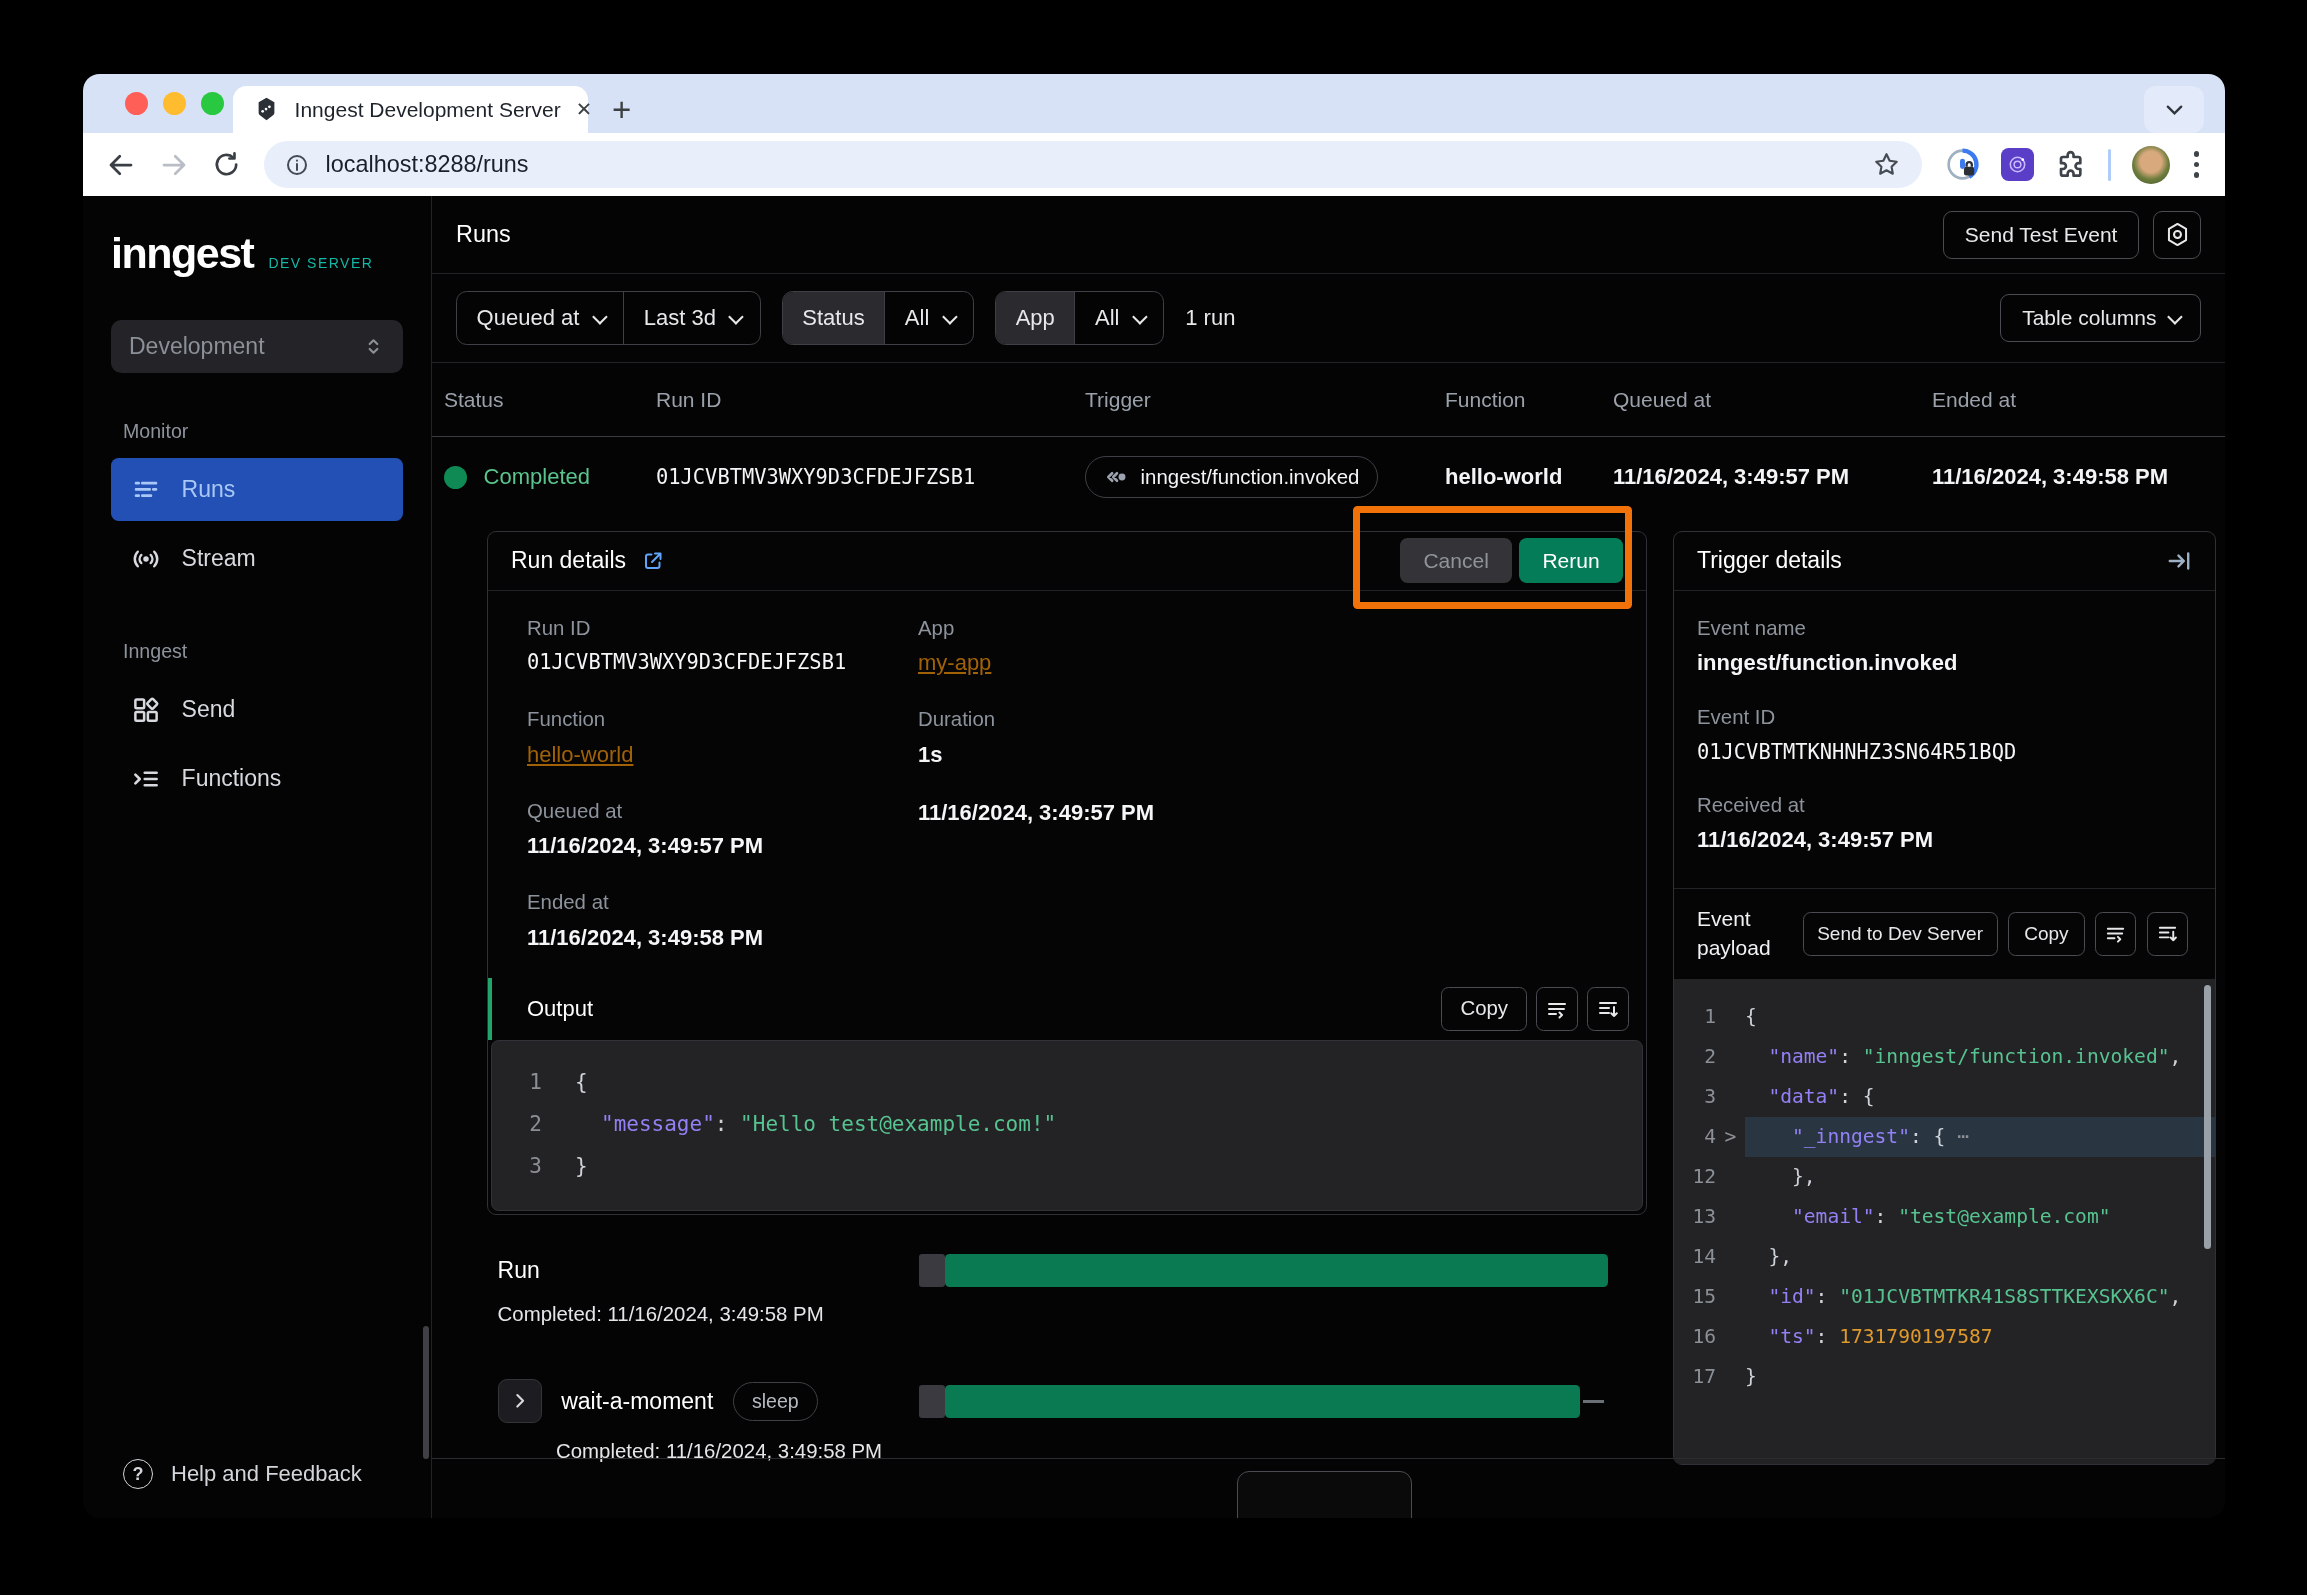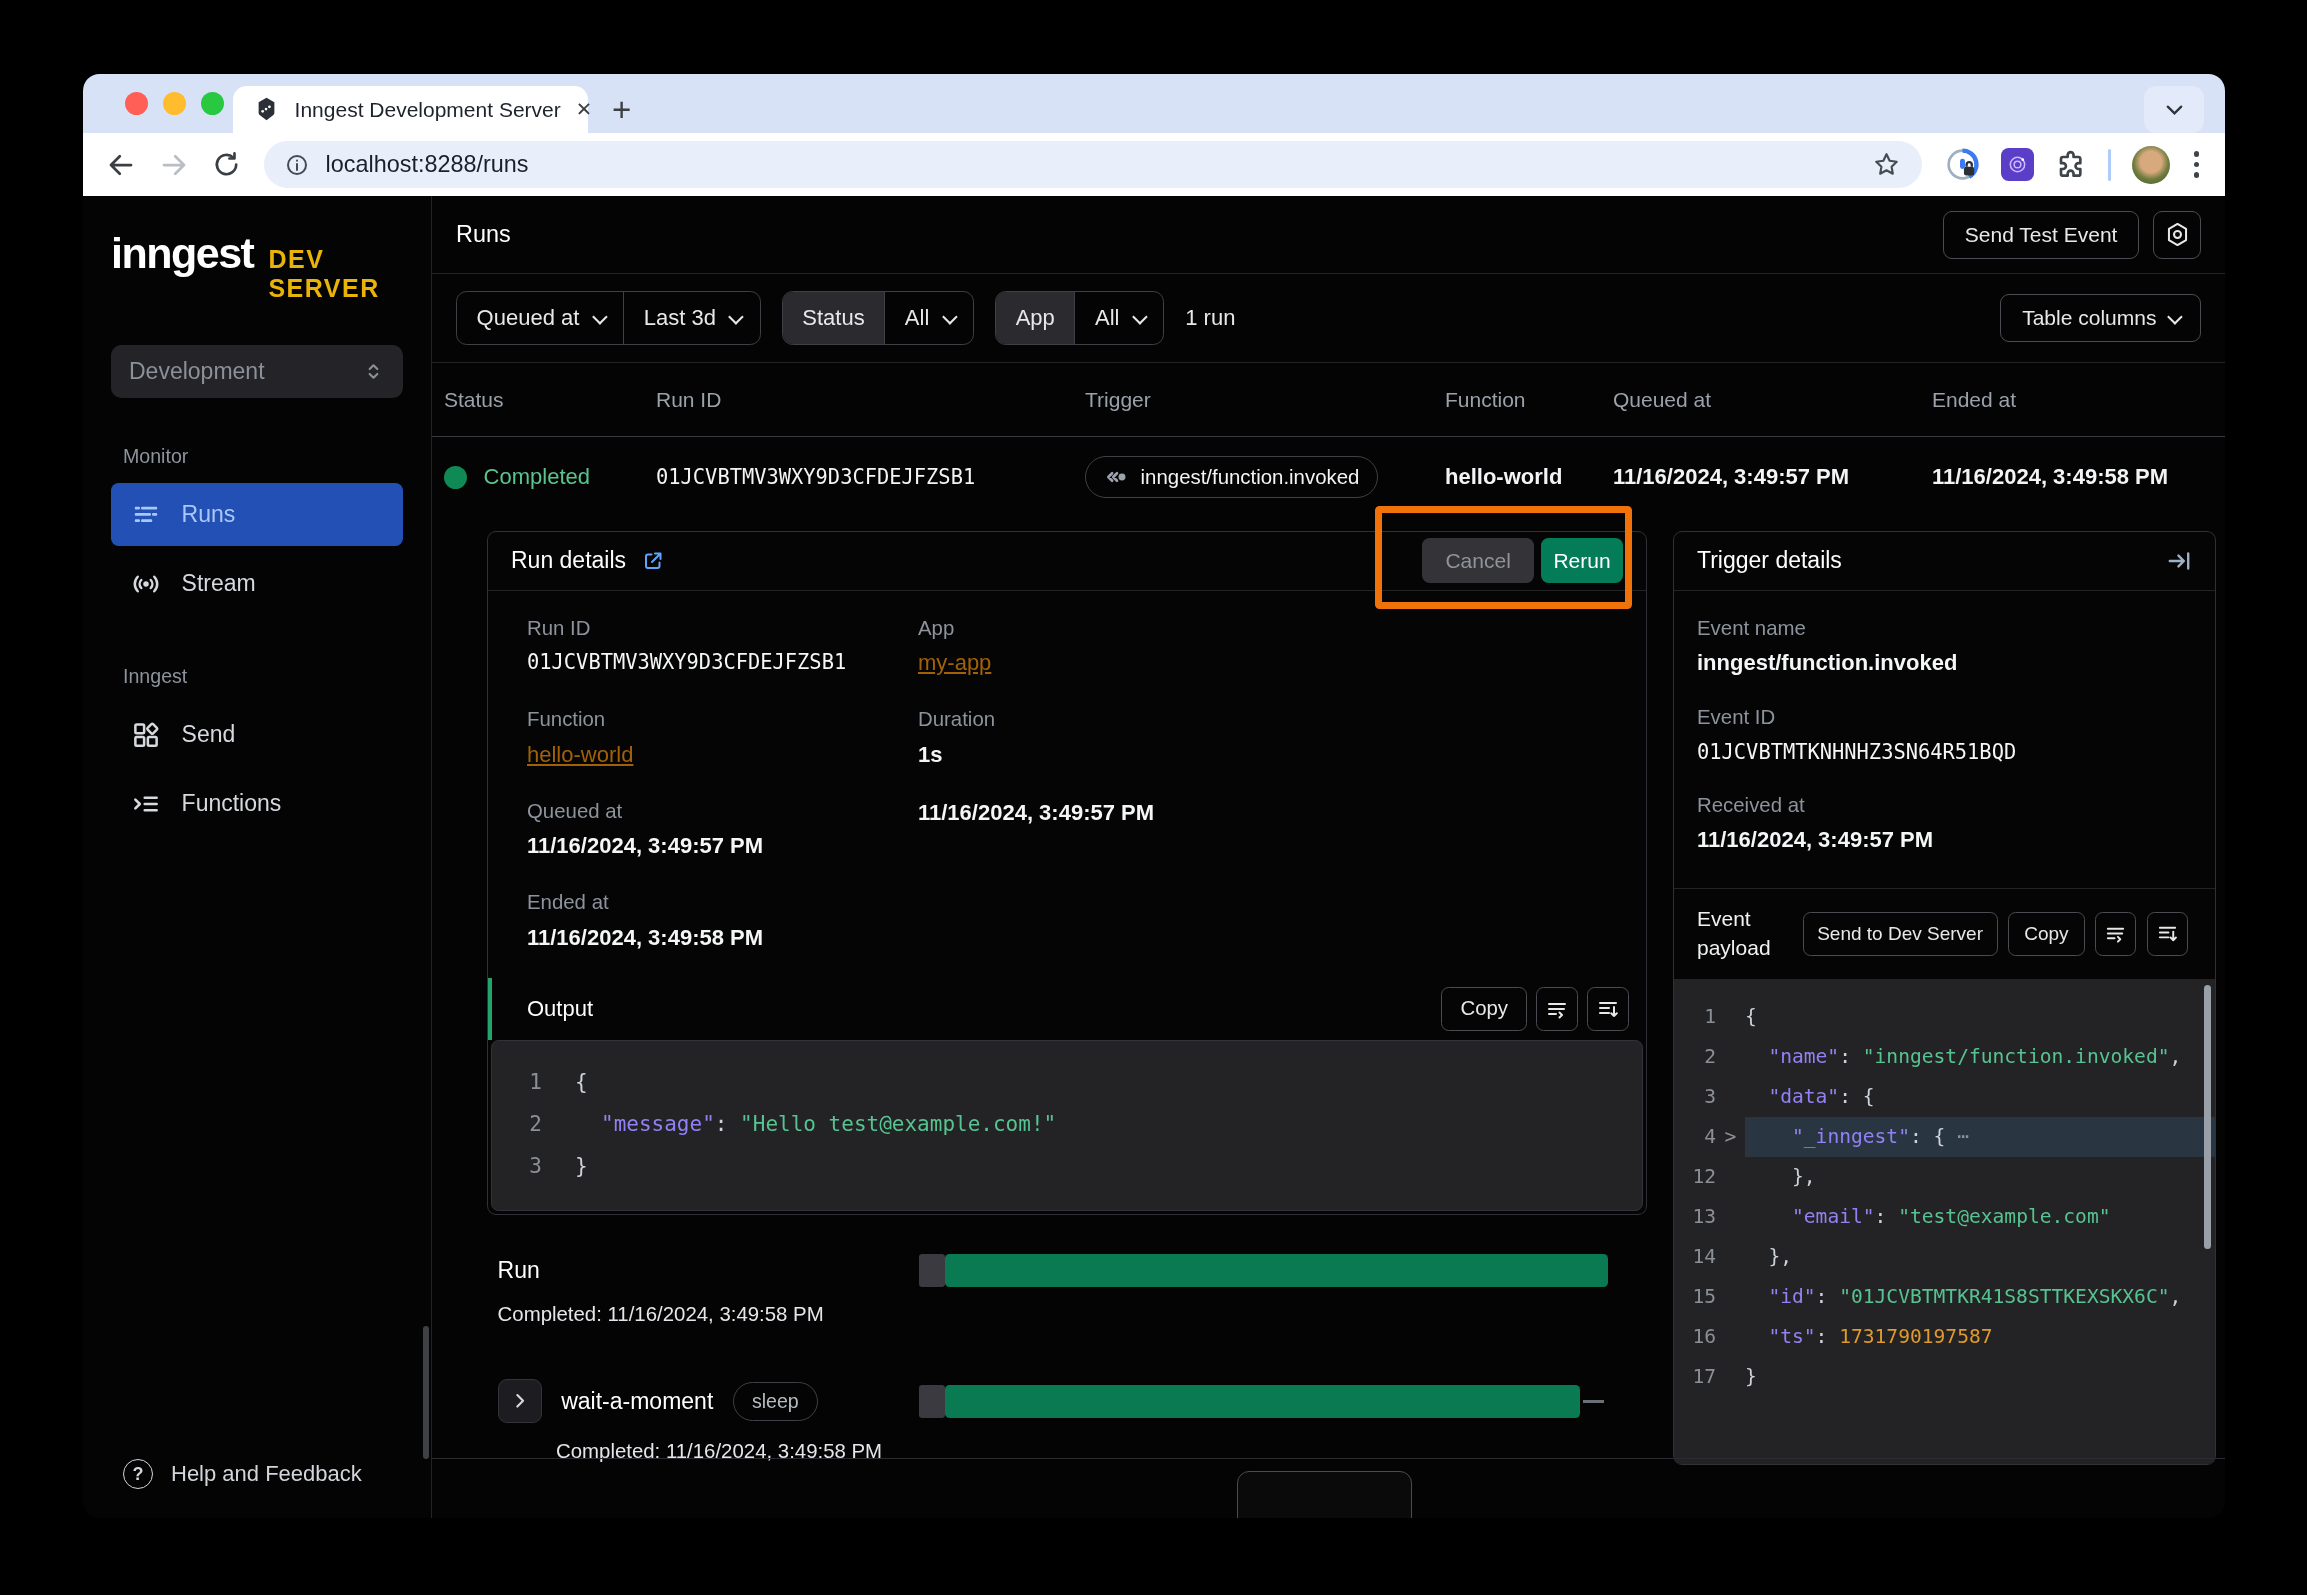--- a/index.html
+++ b/index.html
@@ -34,21 +34,21 @@
             background:radial-gradient(circle at 50% 42%, #d9a97e 0 36%, #6d7c3c 60%, #41502a 100%); }
   .kebab { display:flex; flex-direction:column; gap:5.3px; padding:3px; }
   .kebab i { width:5.3px; height:5.3px; border-radius:50%; background:#3f444a; }
 
   
   .app { position:absolute; top:122px; left:0; right:0; bottom:0; display:flex; background:#040404; color:#e5e7eb; }
 
   .sidebar { width:349px; border-right:1.5px solid #232327; padding:33px 0 18px 28px; display:flex; flex-direction:column; position:relative; flex-shrink:0; }
   .logo-row { display:flex; align-items:baseline; gap:15px; }
   .logo { font-size:43px; font-weight:800; letter-spacing:-1.5px; color:#fff; }
-  .badge { font-size:25px; color:#eab308; letter-spacing:1.5px; font-weight:700; }
+  .badge { font-size:14px; color:#14b8a6; letter-spacing:1.5px; font-weight:400; }
   .env-select { margin:42px 28px 0 0; height:53px; background:#242428; border-radius:10.6px; display:flex;
                 align-items:center; justify-content:space-between; padding:0 18px; color:#8b9099; font-size:23px; }
   .section-label { margin:47px 0 12px 12px; font-size:19.6px; color:#8d939c; }
   .nav-item { height:63px; margin:3px 28px 3px 0; border-radius:7.6px; display:flex; align-items:center;
               gap:21px; padding:0 19.6px; font-size:23px; color:#d6d9de; }
   .nav-item.active { background:#2350b4; color:#a9c8f7; }
   .nav-item .nico { display:flex; }
   .spacer { flex:1; }
   .help-row { display:flex; align-items:center; gap:18px; font-size:22px; color:#d2d5da; padding:0 0 10.6px 12px; }
   .q-ic { width:30px; height:30px; border:1.9px solid #d2d5da; border-radius:50%; display:flex; align-items:center;
@@ -84,21 +84,21 @@
   .trigger-pill { display:inline-flex; align-items:center; gap:10.6px; border:1.5px solid #3e4046; border-radius:755px;
                   height:42px; padding:0 18px; font-size:20.4px; width:max-content; color:#f3f4f6; }
   .semib { font-weight:700; }
 
   .details { flex:1; min-height:0; display:flex; gap:26.4px; padding:13.6px 9px 0 55px; align-items:flex-start; }
   .leftcol { flex:1; min-width:0; }
   .card { border:1.5px solid #303036; border-radius:9px; background:#050505; }
   .card-header { height:59px; display:flex; align-items:center; gap:15px; padding:0 23px; border-bottom:1.5px solid #232327; font-size:23px; color:#fff; }
   .rd-actions { margin-left:auto; display:flex; gap:7.6px; align-items:center; position:relative; }
   .btn-cancel { background:#333338; color:#8f949b; border:none; border-radius:7.6px; height:45px; padding:0 23px; font-size:21px; font-family:"Liberation Sans",sans-serif; }
-  .btn-rerun { background:#047c57; color:#fff; border:none; border-radius:7.6px; height:45px; padding:0 12px; font-size:21px; font-family:"Liberation Sans",sans-serif; }
+  .btn-rerun { background:#047c57; color:#fff; border:none; border-radius:7.6px; height:45px; padding:0 23px; font-size:21px; font-family:"Liberation Sans",sans-serif; }
   .orange-box { position:absolute; left:-47px; right:-9px; top:-32px; bottom:-26px; border:7.6px solid #f2720a; border-radius:4.5px; pointer-events:none; z-index:5; }
 
   .fields { display:grid; grid-template-columns:391px 1fr; row-gap:32px; padding:26px 23px 27px 39px; }
   .f-label { font-size:20.4px; color:#8d939c; margin-bottom:10.6px; }
   .f-value { font-size:22px; color:#f5f6f7; font-weight:700; }
   .f-value.mono { font-weight:400; font-size:20.4px; }
   .link { color:#a16207; font-weight:400;text-decoration:underline; }
 
   .output-head { height:62px; display:flex; align-items:center; border-left:4.5px solid #22a56b; padding:0 16.6px 0 35px; }
   .output-title { font-size:22px; color:#fff; }

